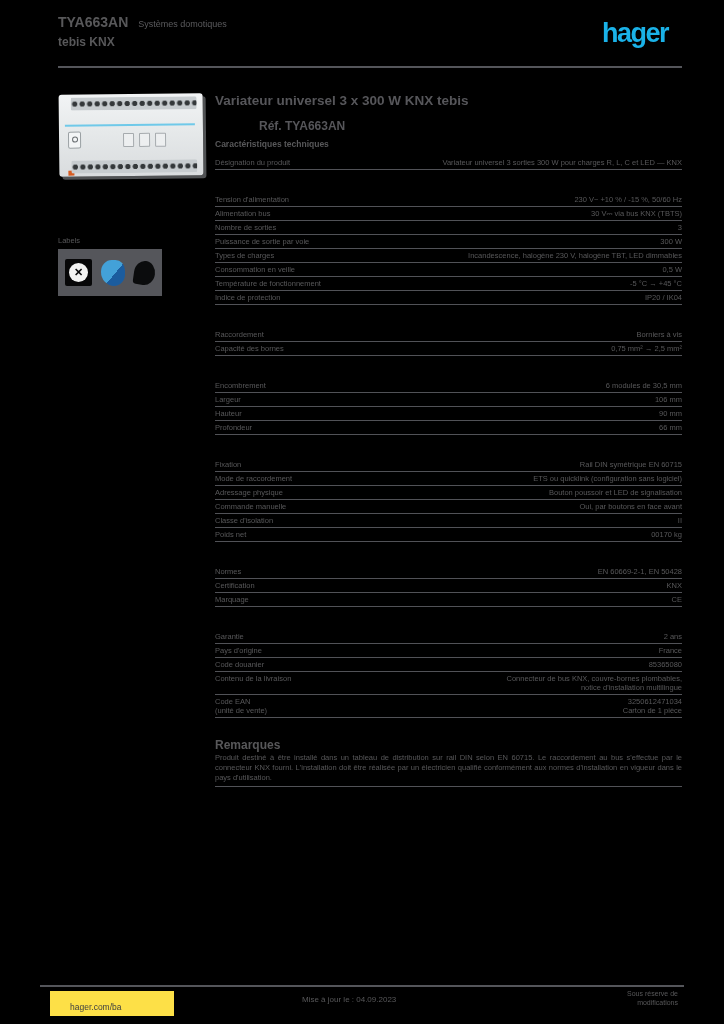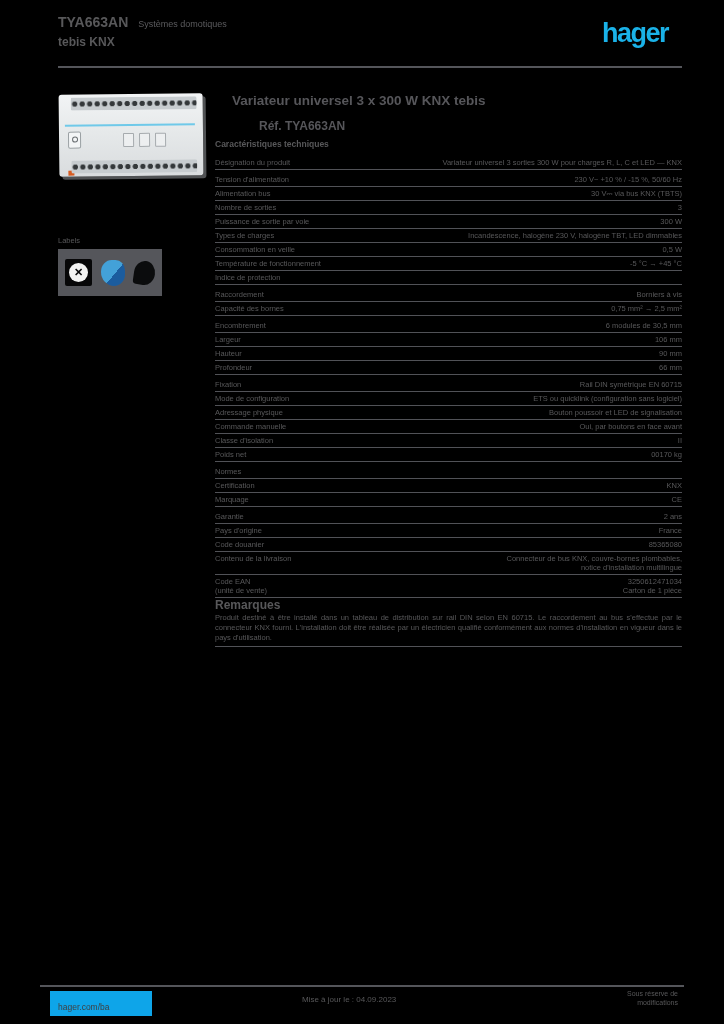--- a/index.html
+++ b/index.html
@@ -34,36 +34,36 @@
   .labels-caption{position:absolute;left:58px;top:236px;font-size:7.5px;color:#58585a;}
   .labels-box{position:absolute;left:58px;top:249px;width:104px;height:47px;background:#55565b;
     display:flex;align-items:center;gap:9px;padding:0 7px;box-sizing:border-box;}
   .icon-knx{width:27px;height:27px;background:#070708;border-radius:2px;display:flex;align-items:center;justify-content:center;}
   .icon-knx-circle{width:19px;height:19px;background:#f2f2f2;border-radius:50%;display:flex;align-items:center;justify-content:center;
     font-size:11px;font-weight:bold;color:#070708;line-height:1;}
   .icon-blue{width:24px;height:26px;border-radius:45% 40% 45% 55%;
     background:linear-gradient(130deg,#43a1d8 0 55%,#1b5c9e 55% 100%);}
   .icon-dark{width:21px;height:24px;background:#0b0c0d;border-radius:60% 60% 60% 18%;transform:rotate(8deg);}
   
-  .title{position:absolute;left:215px;top:93px;width:430px;font-size:13.5px;font-weight:bold;color:#56565a;margin-left:17px;}
+  .title{position:absolute;left:215px;top:93px;width:430px;font-size:13.5px;font-weight:bold;color:#56565a;}
   .ref-line{position:absolute;left:215px;top:119px;font-size:12px;font-weight:bold;color:#56565a;padding-left:44px;}
   .section-heading{position:absolute;left:215px;top:139px;font-size:8.5px;font-weight:bold;color:#58585a;}
   
   .spec-table{position:absolute;left:215px;top:156px;width:467px;font-size:7.5px;line-height:9px;color:#58585a;}
-  .spec-section{margin-bottom:3px;}
+  .spec-section{margin-bottom:23px;}
   .spec-row{display:flex;justify-content:space-between;align-items:flex-start;gap:12px;
     border-bottom:1px solid #515257;padding:2px 0 2px 0;min-height:9px;}
   .spec-label{max-width:46%;}
   .spec-value{text-align:right;flex:1;}
   
   .note-label{font-size:12px;font-weight:bold;margin:2px 0 3px 0;}
   .note-text{font-size:7.5px;line-height:10px;text-align:justify;border-bottom:1px solid #515257;padding-bottom:3px;}
   
   .footer-rule{position:absolute;left:40px;top:985px;width:644px;height:2px;background:#54555a;}
-  .footer-web-box{position:absolute;left:50px;top:991px;width:102px;height:25px;background:#0ea5e9;box-sizing:border-box;padding:5px 0 0 8px;}
+  .footer-web-box{position:absolute;left:50px;top:991px;width:124px;height:25px;background:#fde047;box-sizing:border-box;padding:5px 0 0 20px;}
   .footer-web-box span{font-size:8.5px;color:#3f4042;}
   .footer-updated{position:absolute;left:302px;top:995px;font-size:8px;color:#58585a;}
   .footer-right{position:absolute;right:46px;top:989px;font-size:7px;line-height:9px;text-align:right;color:#58585a;}
 </style>
 </head>
 <body>
 
 <div class="page">
 
   <div class="hdr-line1">
@@ -170,20 +170,23 @@
               <div>Température de fonctionnement</div>
             </div>
             <div class="spec-value">
               <div>-5 °C → +45 °C</div>
             </div>
           </div>
           <div class="spec-row">
             <div class="spec-label">
               <div>Indice de protection</div>
             </div>
+            <div class="spec-value">
+              <div>IP20 / IK04</div>
+            </div>
           </div>
         </div>
         <div class="spec-section">
           <div class="spec-row">
             <div class="spec-label">
               <div>Raccordement</div>
             </div>
             <div class="spec-value">
               <div>Borniers à vis</div>
             </div>
@@ -235,21 +238,21 @@
           <div class="spec-row">
             <div class="spec-label">
               <div>Fixation</div>
             </div>
             <div class="spec-value">
               <div>Rail DIN symétrique EN 60715</div>
             </div>
           </div>
           <div class="spec-row">
             <div class="spec-label">
-              <div>Mode de configuration</div>
+              <div>Mode de raccordement</div>
             </div>
             <div class="spec-value">
               <div>ETS ou quicklink (configuration sans logiciel)</div>
             </div>
           </div>
           <div class="spec-row">
             <div class="spec-label">
               <div>Adressage physique</div>
             </div>
             <div class="spec-value">
@@ -278,20 +281,23 @@
             </div>
             <div class="spec-value">
               <div>00170 kg</div>
             </div>
           </div>
         </div>
         <div class="spec-section">
           <div class="spec-row">
             <div class="spec-label">
               <div>Normes</div>
+            </div>
+            <div class="spec-value">
+              <div>EN 60669-2-1, EN 50428</div>
             </div>
           </div>
           <div class="spec-row">
             <div class="spec-label">
               <div>Certification</div>
             </div>
             <div class="spec-value">
               <div>KNX</div>
             </div>
           </div>

